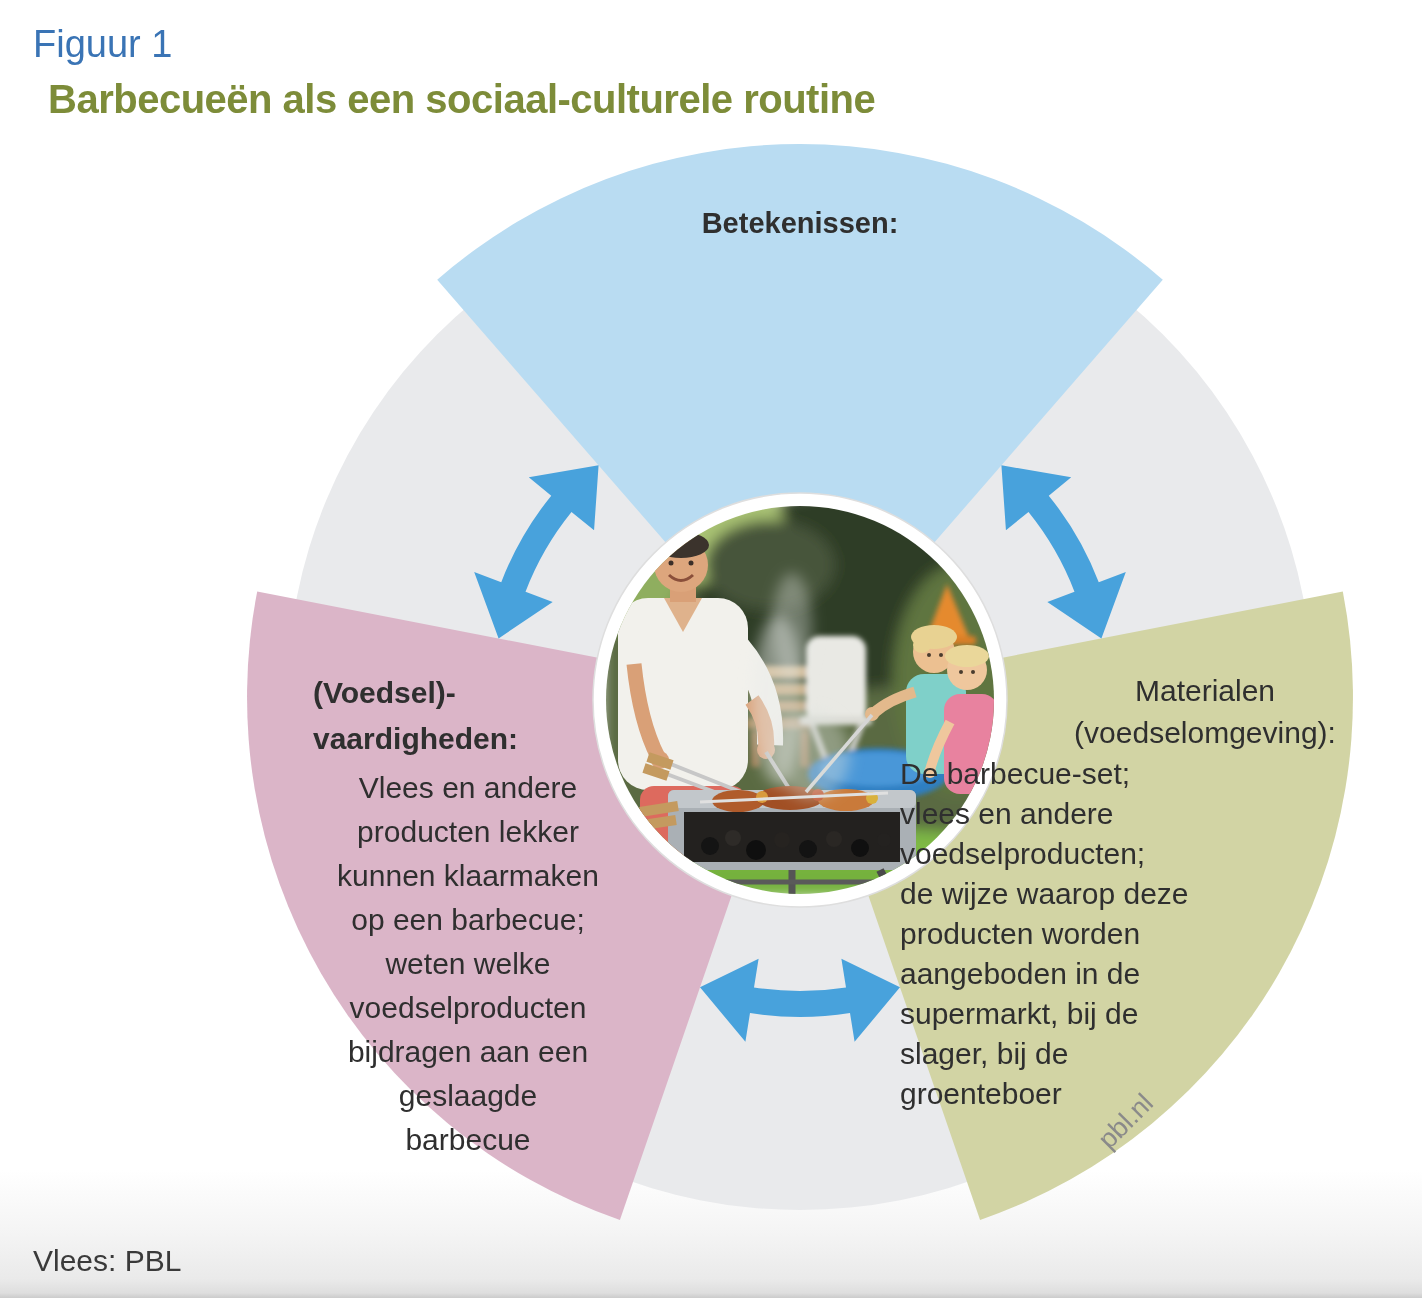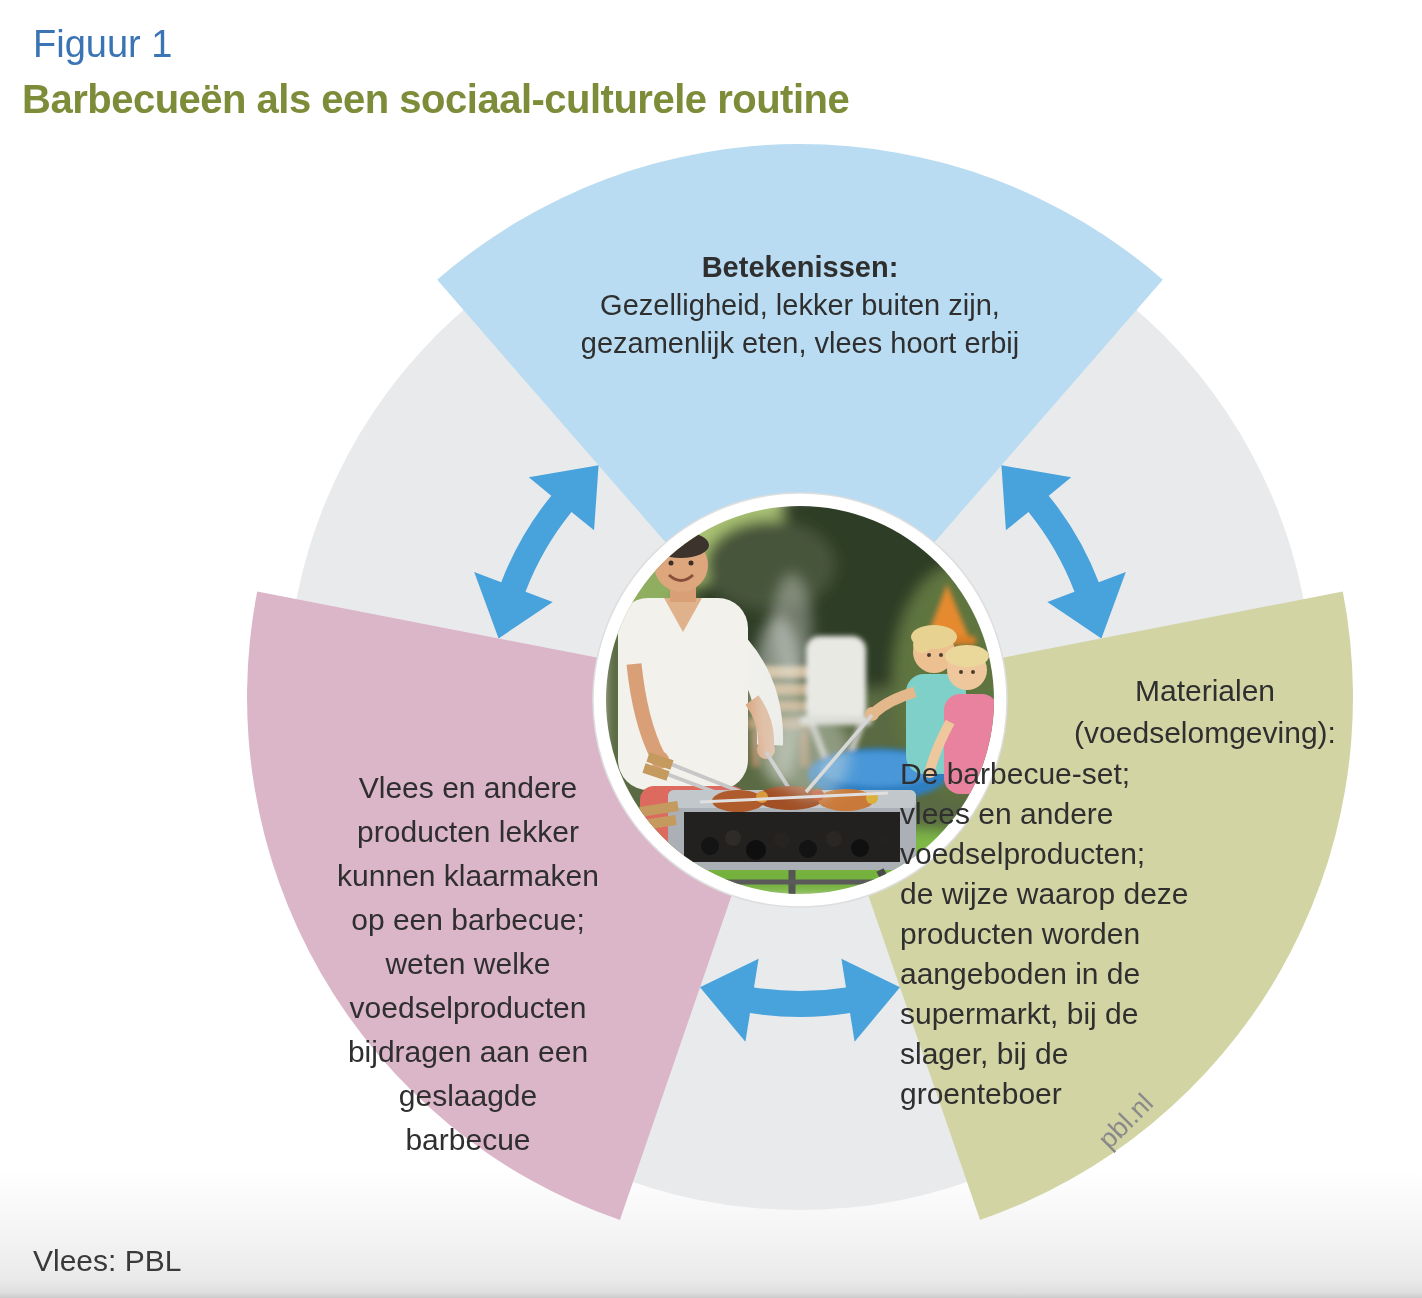--- a/index.html
+++ b/index.html
@@ -12,27 +12,27 @@
     position:absolute; left:0; top:1170px; width:1422px; height:128px; z-index:0;
     background:linear-gradient(180deg, rgba(244,244,244,0) 0%, #f4f4f4 50%, #eaeaea 85%, #dedede 96%, #cbcbcb 100%);
   }
   svg.diagram { position:absolute; left:0; top:0; z-index:1; }
   .overlay { position:absolute; z-index:2;text-align:right; }
   .fig-label {
     left:33px; top:22px; font-size:38px; line-height:44px;
     color: var(--figure-blue, #3a74b5);
   }
   .fig-title {
-    left:22px; top:76px; font-size:40px; line-height:46px; font-weight:bold;
+    left:48px; top:76px; font-size:40px; line-height:46px; font-weight:bold;
     letter-spacing:-0.5px; color: var(--title-green, #7d8c39);
   }
   .pre { white-space:pre-line; }
   .wedge-top-text {
     left:440px; top:204px; width:720px; text-align:center;
-    font-size:29px; line-height:38px;margin-top:44px;
+    font-size:29px; line-height:38px;
   }
   .wedge-heading { font-weight:bold; }
   .wedge-left-heading {
     left:313px; top:670px; width:420px; text-align:left;
     font-size:30px; line-height:46px; font-weight:bold;
   }
   .wedge-left-body {
     left:268px; top:766px; width:400px; text-align:center;
     font-size:30px; line-height:44px;
   }
@@ -190,24 +190,24 @@
         <ellipse cx="812" cy="755" rx="38" ry="45" fill="#dfe4df" opacity="0.4"></ellipse>
       </g>
     </g>
   </svg>
 
   <div class="overlay fig-label">Figuur 1</div>
   <div class="overlay fig-title">Barbecueën als een sociaal-culturele routine</div>
 
   <div class="overlay wedge-top-text">
     <div class="wedge-heading">Betekenissen:</div>
-    <div class="pre">Gezelligheid, lekker buiten zijn,
-gezamenlijk eten, vlees hoort erbij</div>
   </div>
 
+  <div class="overlay wedge-left-heading pre">(Voedsel)-
+vaardigheden:</div>
   <div class="overlay wedge-left-body pre">Vlees en andere
 producten lekker
 kunnen klaarmaken
 op een barbecue;
 weten welke
 voedselproducten
 bijdragen aan een
 geslaagde
 barbecue</div>
 

